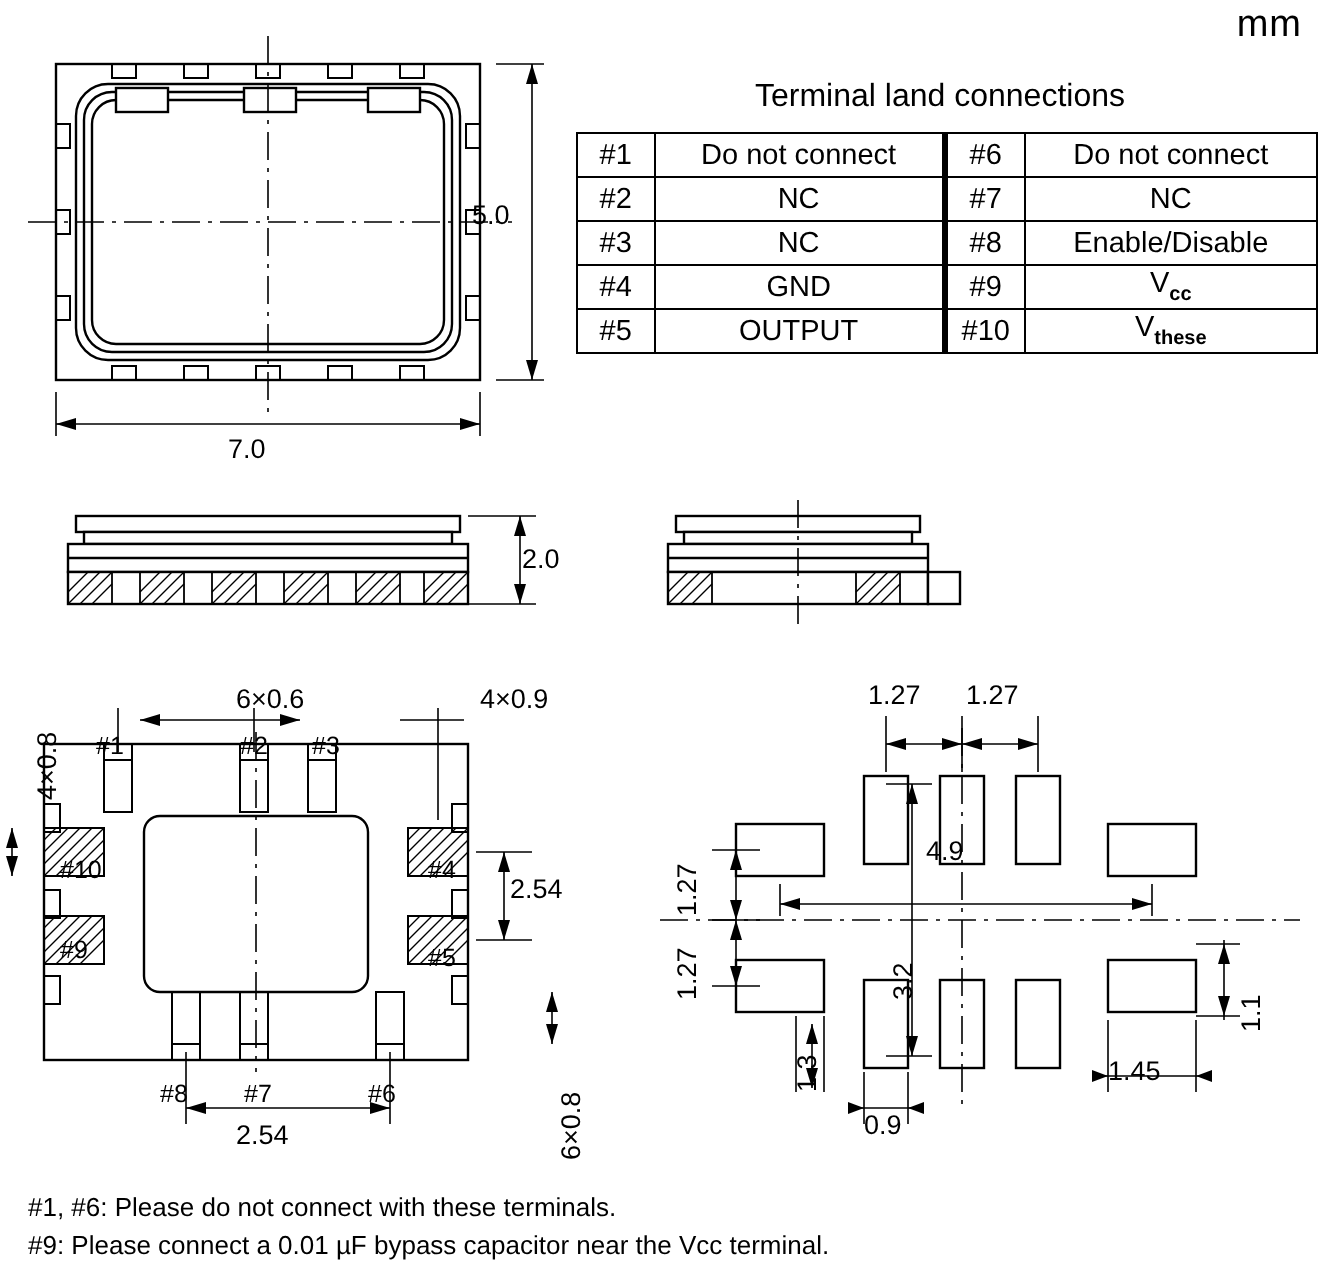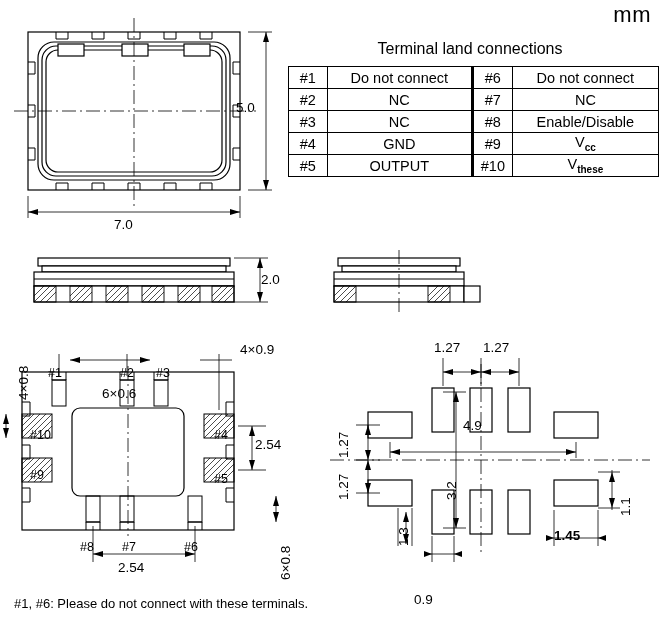--- a/index.html
+++ b/index.html
@@ -8,21 +8,21 @@
     background:#ffffff;
     font-family:"Liberation Sans", sans-serif;
     color:#000;
     position:relative;
     overflow:hidden;
   }
   .stage{position:absolute;left:0;top:0;width:659px;height:635px;}
   .abs{position:absolute;}
   svg{display:block;}
   .unit{
-    position:absolute;right:8px;top:2px;font-size:22px;letter-spacing:.5px;text-align:right;
+    position:absolute;right:8px;top:2px;font-size:19px;letter-spacing:.5px;text-align:right;
   }
   
   .tl-title{
     position:absolute;left:288px;top:40px;width:364px;text-align:center;
     font-size:16px;
   }
   table.terms{
     position:absolute;left:288px;top:66px;
     border-collapse:collapse;
     font-size:14.5px;
@@ -292,21 +292,21 @@
       <polygon points="276,166 273,176 279,176"></polygon>
       <polygon points="276,192 273,182 279,182"></polygon>
     </g>
 
     <g stroke="#000" stroke-width="0.8" stroke-dasharray="14,4,2,4">
       <line x1="128" y1="36" x2="128" y2="206"></line>
     </g>
   </svg>
   </div>
 
-  <div class="lbl" style="left:102px;top:342px;margin-top:44px;">6×0.6</div>
+  <div class="lbl" style="left:118px;top:342px;">6×0.6</div>
   <div class="lbl" style="left:240px;top:342px;">4×0.9</div>
   <div class="lbl rot" style="left:16px;top:400px;transform:rotate(-90deg);">4×0.8</div>
   <div class="lbl rot" style="left:278px;top:580px;transform:rotate(-90deg);">6×0.8</div>
   <div class="lbl" style="left:255px;top:437px;">2.54</div>
   <div class="lbl" style="left:118px;top:560px;">2.54</div>
 
   <div class="lbl sm" style="left:48px;top:366px;">#1</div>
   <div class="lbl sm" style="left:120px;top:366px;">#2</div>
   <div class="lbl sm" style="left:156px;top:366px;">#3</div>
   <div class="lbl sm" style="left:214px;top:428px;">#4</div>
@@ -402,21 +402,22 @@
   </svg>
   </div>
 
   <div class="lbl" style="left:434px;top:340px;">1.27</div>
   <div class="lbl" style="left:483px;top:340px;">1.27</div>
   <div class="lbl" style="left:463px;top:418px;">4.9</div>
   <div class="lbl rot" style="left:336px;top:458px;transform:rotate(-90deg);">1.27</div>
   <div class="lbl rot" style="left:336px;top:500px;transform:rotate(-90deg);">1.27</div>
   <div class="lbl rot" style="left:444px;top:500px;transform:rotate(-90deg);">3.2</div>
   <div class="lbl rot" style="left:396px;top:546px;transform:rotate(-90deg);">1.3</div>
-  <div class="lbl" style="left:414px;top:555px;margin-top:37px;">0.9</div>
+  <div class="lbl" style="left:432px;top:555px;">0.9</div>
   <div class="lbl rot" style="left:618px;top:516px;transform:rotate(-90deg);">1.1</div>
-  <div class="lbl" style="left:554px;top:528px;font-weight:bold;">1.45</div>
+  <div class="lbl" style="left:554px;top:528px;">1.45</div>
 
   <div class="notes">
     <div>#1, #6: Please do not connect with these terminals.</div>
+    <div>#9: Please connect a 0.01 µF bypass capacitor near the Vcc terminal.</div>
   </div>
 
 </div>
 
 </body></html>

